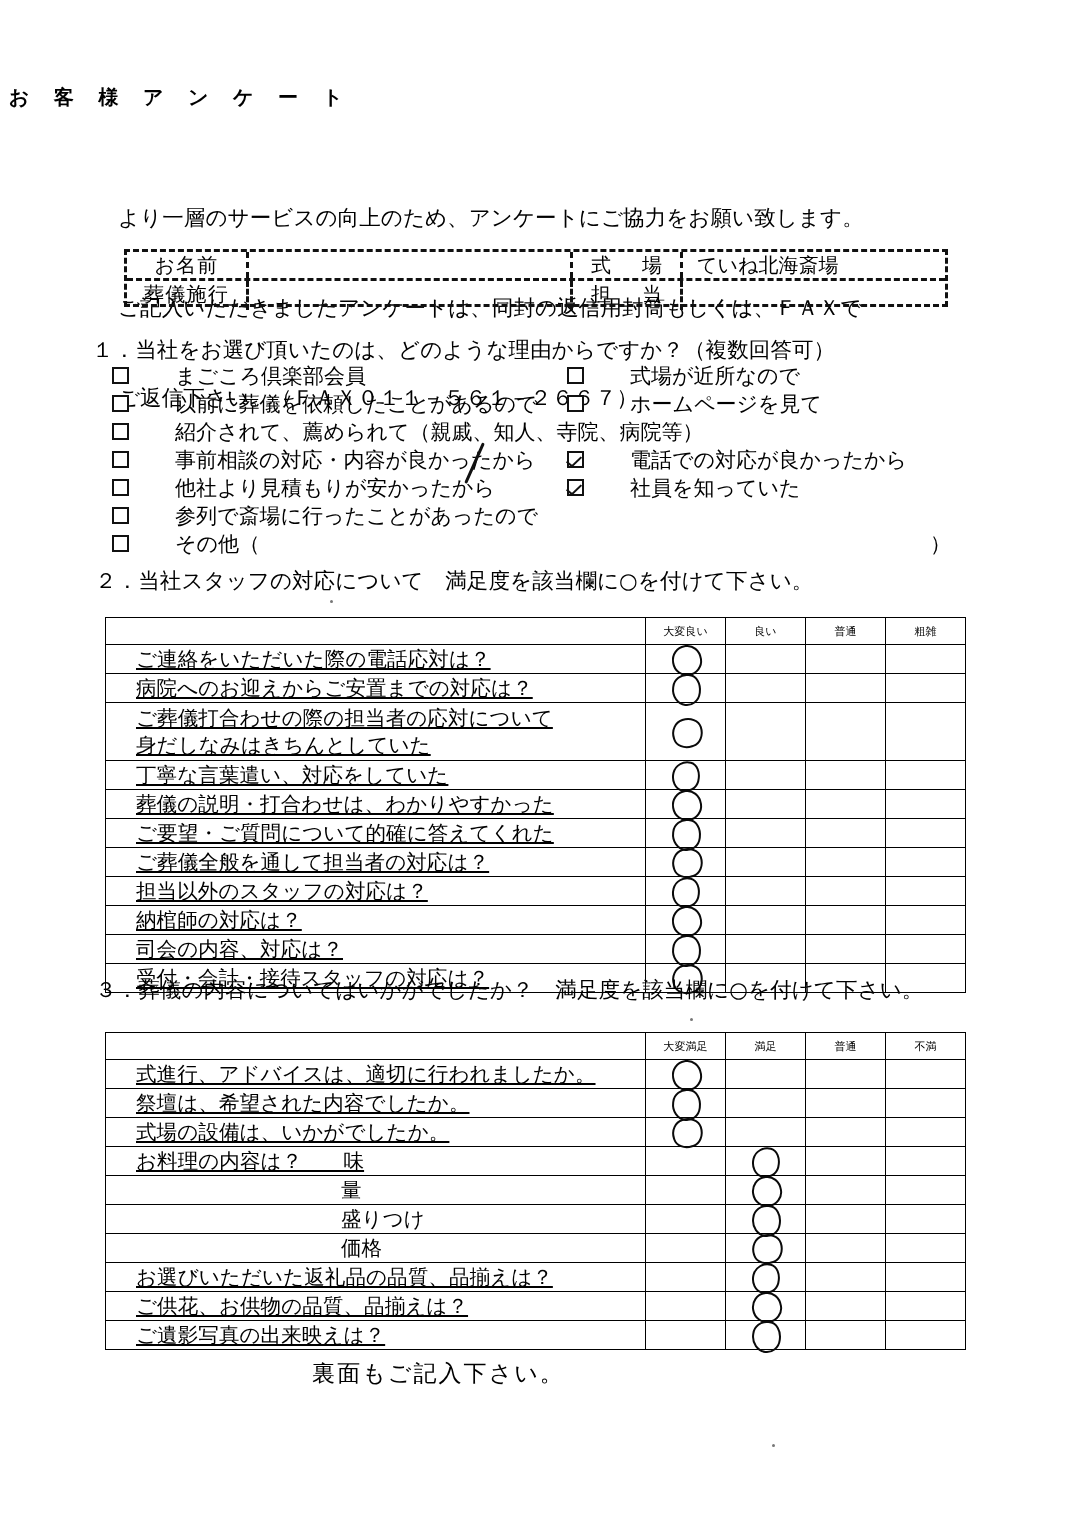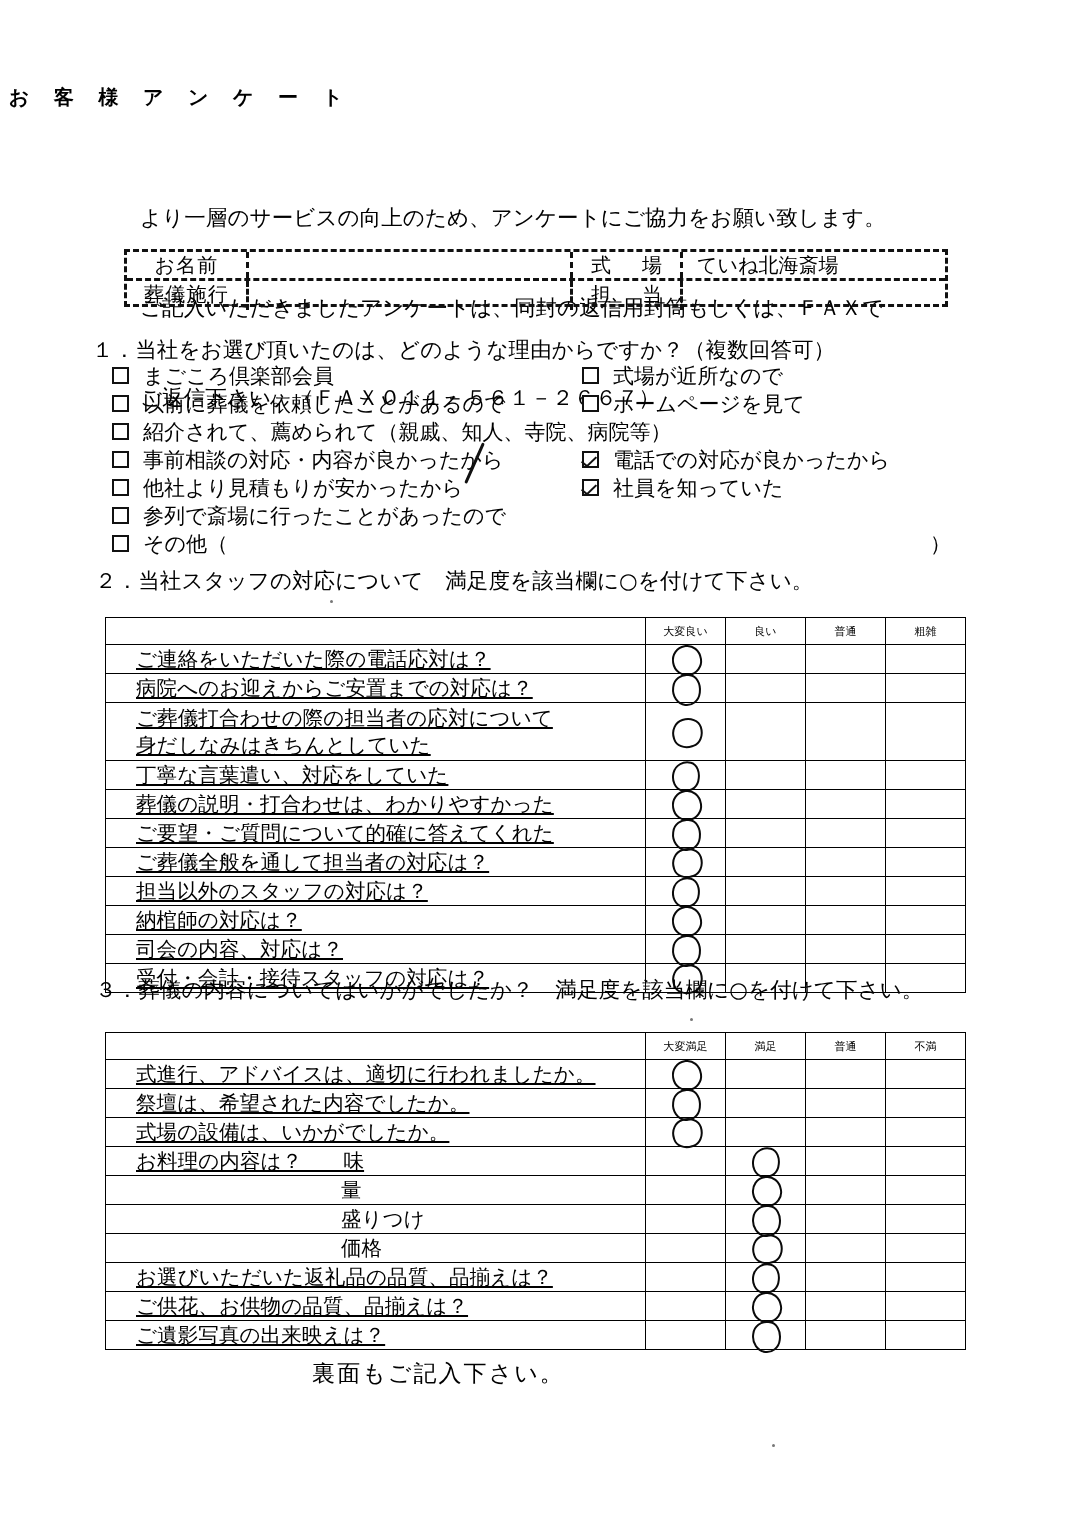--- a/index.html
+++ b/index.html
@@ -39,21 +39,20 @@
   
   .intro {
     position: absolute;
     top: 143px;
     left: 118px;
     width: 860px;
     font-size: 21.5px;
     line-height: 30px;
     letter-spacing: 0.005em;
     white-space: pre;
-    margin-left: 22px;
   }
   .intro div { white-space: pre; }
 
   
   .infobox {
     position: absolute;
     left: 124px;
     top: 249px;
     width: 824px;
     height: 58px;
@@ -132,23 +131,24 @@
   .q1-row {
     position: relative;
     height: 28px;
     white-space: nowrap;
   }
   .opt {
     position: absolute;
     display: flex;
     align-items: flex-start;
     white-space: pre;
+    gap: 32px;
   }
   .opt.colA { left: 0px; }
-  .opt.colB { left: 470px; }
+  .opt.colB { left: 455px; }
 
   .cbox {
     position: relative;
     width: 17px;
     height: 17px;
     border: 2px solid #111;
     box-sizing: border-box;
     margin-top: 4px;
     margin-right: 14px;
     flex: 0 0 auto;

